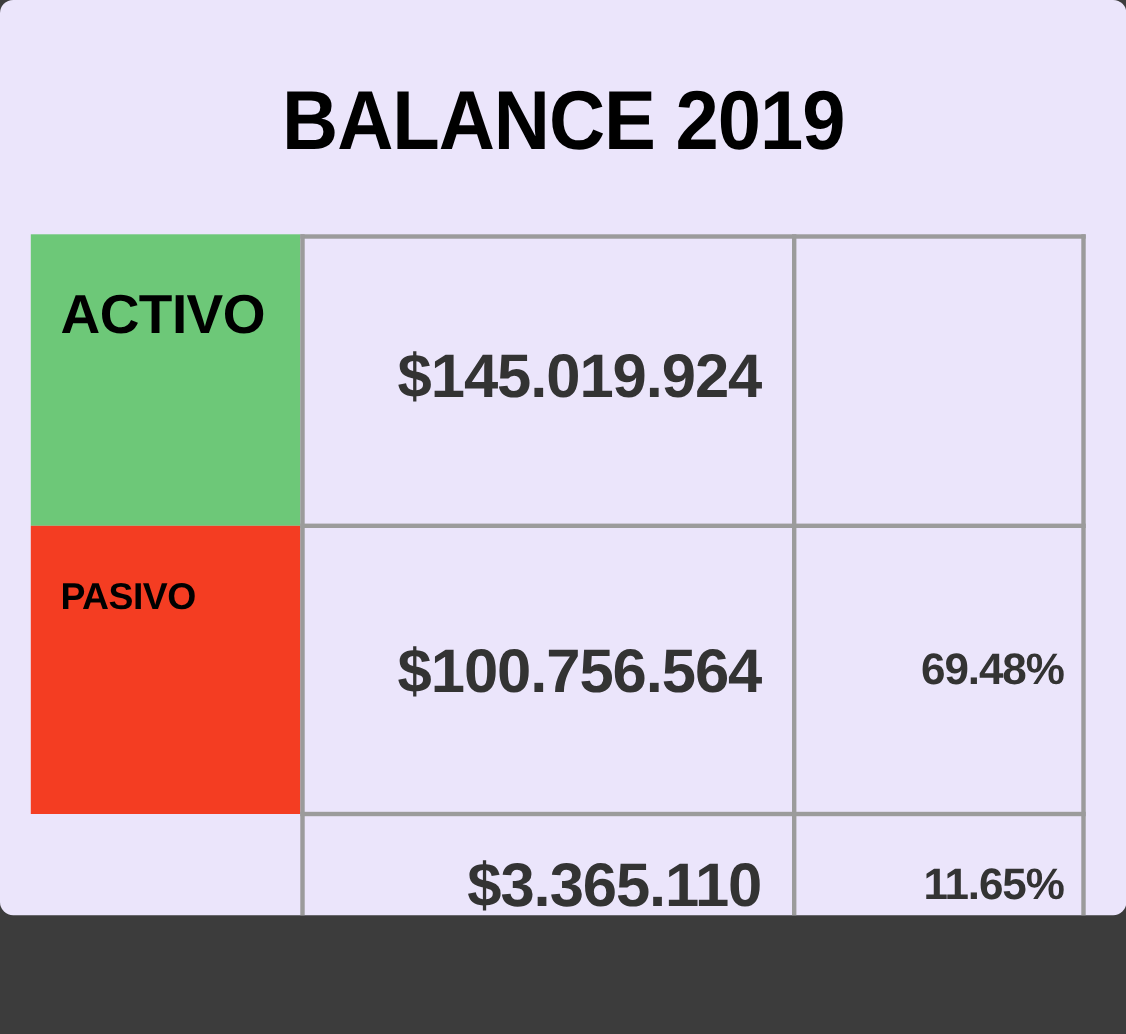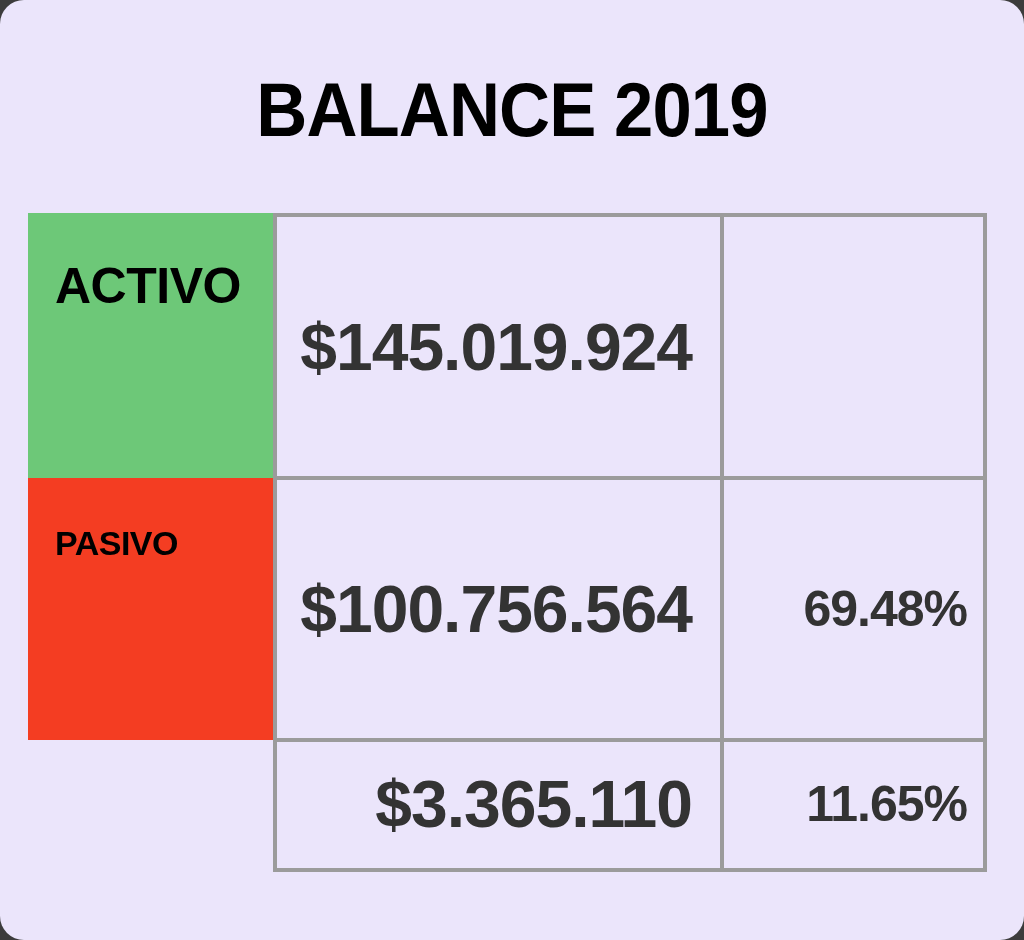--- a/index.html
+++ b/index.html
@@ -11,23 +11,23 @@
     width: 1024px;
     height: 940px;
     overflow: hidden;
     font-family: "Liberation Sans", sans-serif;
   }
 
   #card {
     position: absolute;
     left: 0; top: 0;
     width: 1024px;
-    height: 940px;
+    height: 832px;
     background: #ebe5fb;
-    border-radius: 24px;
+    border-radius: 12px;
     overflow: hidden;
   }
 
   #title {
     position: absolute;
     left: 0;
     top: 72px;
     width: 1024px;
     text-align: center;
     font-family: "Liberation Sans", sans-serif;
@@ -134,22 +134,22 @@
     box-sizing: border-box;
     display: flex;
     align-items: center;
     justify-content: flex-end;
     font-family: "Liberation Sans", sans-serif;
     font-weight: 700;
     color: #333333;
     letter-spacing: -1px;
     white-space: nowrap;
   }
-  .col-value   { left: 249px; width: 443px; padding-right: 28px; font-size: 66px; }
-  .col-percent { left: 696px; width: 263px; padding-right: 20px; font-size: 50px; }
+  .col-value   { left: 249px; width: 443px; padding-right: 28px; font-size: 56px; }
+  .col-percent { left: 696px; width: 263px; padding-right: 20px; font-size: 40px; }
 
   .r1 { top: 4px;   height: 261px; }
   .r2 { top: 265px; height: 262px; padding-left: 36px; }
   .r3 { top: 527px; height: 128px; }
 
   
   .col-value.r1 { align-items: flex-start; padding-top: 92px; }
   .col-percent.r1 { align-items: flex-start; padding-top: 92px; }
 </style>
 </head>

